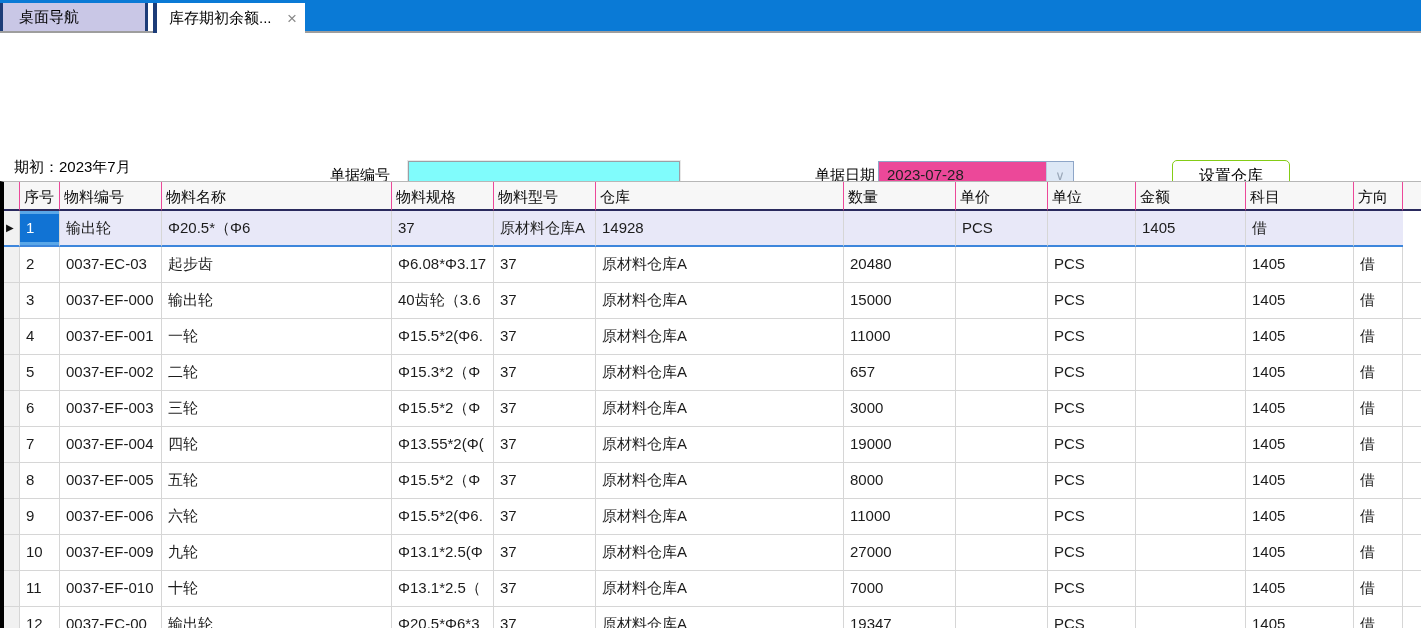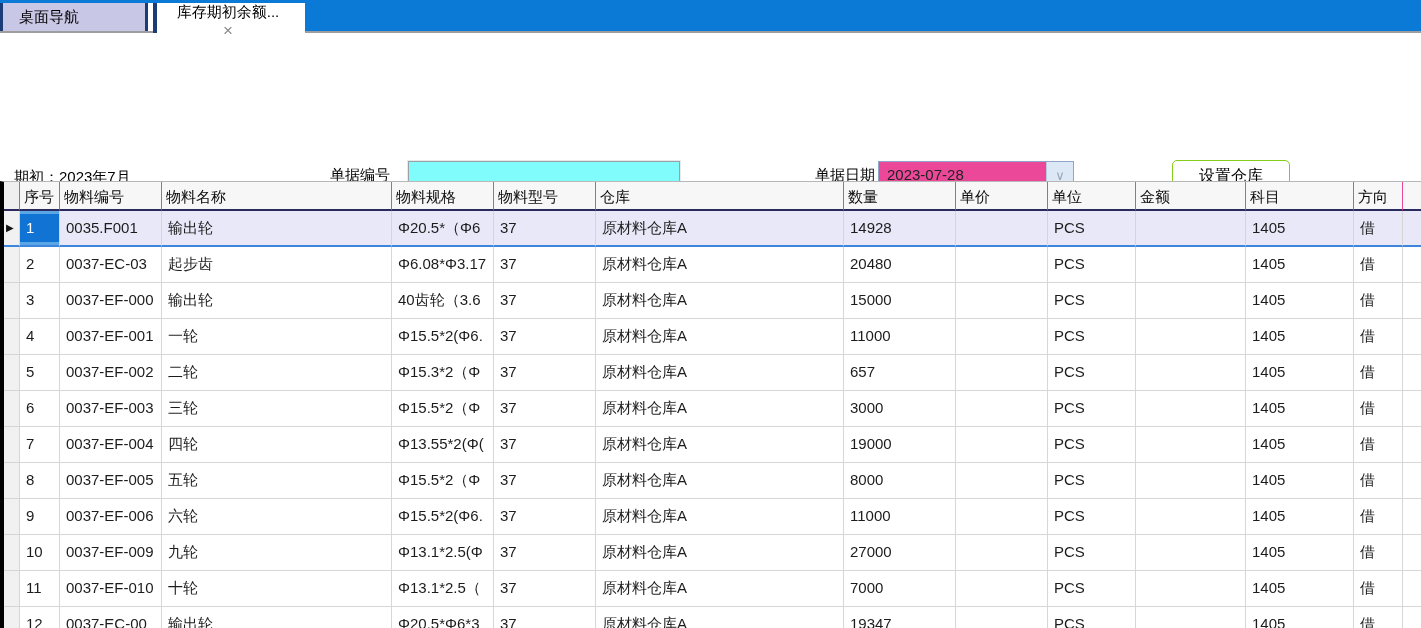--- a/index.html
+++ b/index.html
@@ -15,21 +15,21 @@
   .tab{font-size:15px;display:flex;align-items:center;box-sizing:border-box;}
   .tab.inactive{
     height:28px;width:148px;background:#c9c7e6;
     border-left:3px solid #1c3c78;border-right:3px solid #1c3c78;
     padding-left:16px;z-index:0;
   }
   .tab-gap{width:5px;height:28px;background:#ffffff;}
   .tab.active{
     height:30px;width:152px;background:#ffffff;
     border-left:4px solid #1c3c78;
-    padding-left:2px;z-index:2;justify-content:space-between;padding-right:8px;flex-direction:column;
+    padding-left:12px;z-index:2;justify-content:space-between;padding-right:8px;
   }
   .close-x{color:#8a8a8a;font-size:17px;line-height:1;cursor:default;}
   
   .form{position:absolute;left:0;top:33px;width:1421px;height:148px;background:#fff;}
   .flabel{position:absolute;font-size:15px;color:#000;white-space:nowrap;}
   .docno-input{
     position:absolute;left:408px;top:128px;width:262px;height:26px;
     background:#80fcfc;border:1px solid #9aa0a6;outline:1px solid #e8e8e8;
     font-family:inherit;font-size:16px;color:#333;padding:16px 0 0 8px;
   }
@@ -85,21 +85,21 @@
     </div>
     <div class="tab-gap"></div>
     <div class="tab active">
       <span>库存期初余额...</span>
       <span class="close-x">×</span>
     </div>
   </div>
 </div>
 
 <div class="form">
-  <div class="flabel" style="left:14px;top:135px;">
+  <div class="flabel" style="left:14px;top:125px;">
     <span>期初：</span><span>2023年7月</span>
   </div>
   <div class="flabel" style="left:330px;top:133px;">单据编号</div>
   <input class="docno-input" value="KQY230728001" style="">
   <div class="flabel" style="left:795px;top:133px;margin-left:20px;">单据日期</div>
   <div class="date-combo">
     <div class="date-text">2023-07-28</div>
     <div class="date-drop">
       <span>∨</span>
     </div>
@@ -121,21 +121,20 @@
       <div class="gc ">单位</div>
       <div class="gc ">金额</div>
       <div class="gc ">科目</div>
       <div class="gc ">方向</div>
       <div class="gc filler"></div>
     </div>
   <div id="grid-body">
       <div class="grow body selected">
         <div class="gc marker">▶</div>
         <div class="gc seq">1</div>
-        <div class="gc ">0035.F001</div>
         <div class="gc ">输出轮</div>
         <div class="gc ">Φ20.5*（Φ6</div>
         <div class="gc ">37</div>
         <div class="gc ">原材料仓库A</div>
         <div class="gc ">14928</div>
         <div class="gc "></div>
         <div class="gc ">PCS</div>
         <div class="gc "></div>
         <div class="gc ">1405</div>
         <div class="gc ">借</div>

